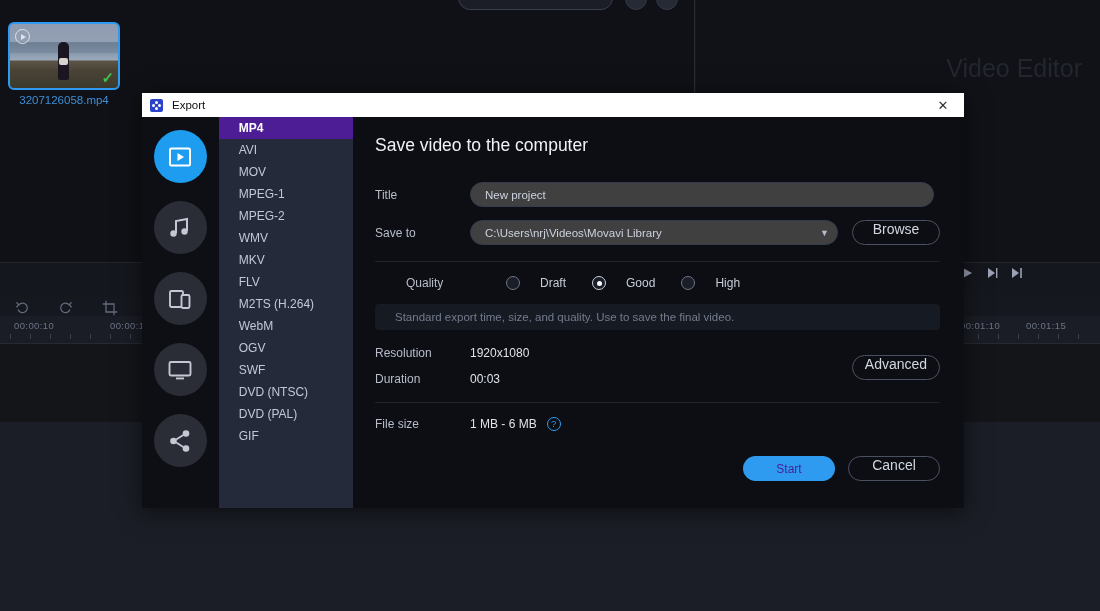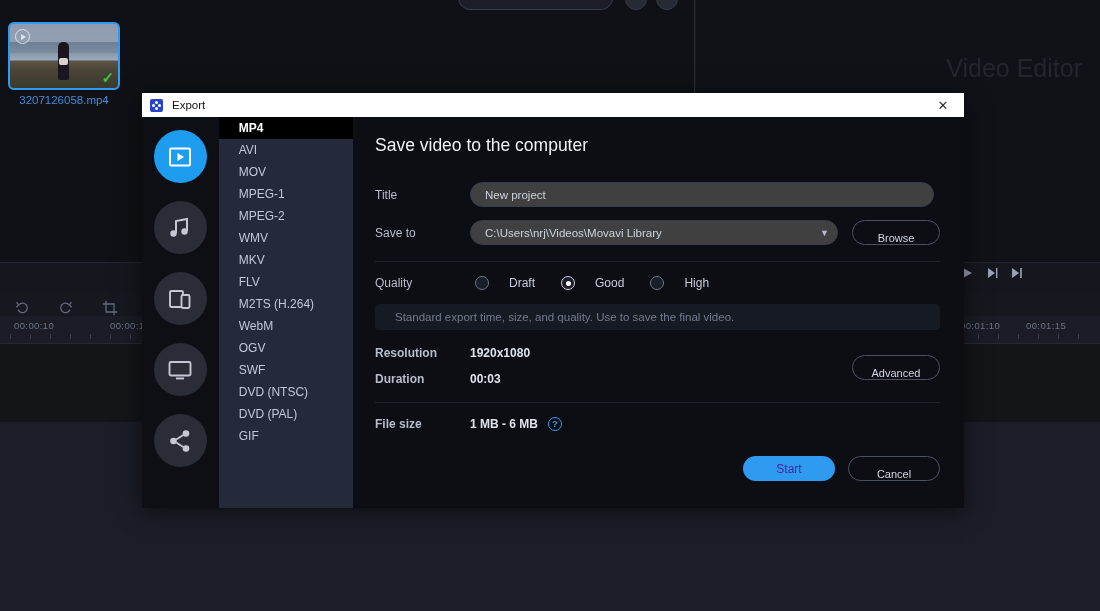--- a/index.html
+++ b/index.html
@@ -135,21 +135,21 @@
     background: #2a2d36; display: flex; align-items: center; justify-content: center;
     color: #c3c8d4; cursor: pointer;
   }
   .side-ic.active { background: #1e9df0; color: #fff; }
 
   .fmt-list {
     width: 140px; background: #242a3a; padding-top: 0;
     font-size: 12px; color: #c2c8d6;
   }
   .fmt-item { height: 22px; display: flex; align-items: center; padding-left: 20px; cursor: pointer; }
-  .fmt-item.sel { background: #000000; color: #ffffff; font-weight: bold; }
+  .fmt-item.sel { background: #4c1d95; color: #ffffff; font-weight: bold; }
 
   .main-pane { flex: 1; background: #0c0e13; padding: 18px 24px 0 22px; position: relative; }
   .pane-title { font-size: 17.5px; color: #eef1f6; margin-bottom: 26px; }
 
   .frow { display: flex; align-items: center; margin-bottom: 13px; }
   .flabel { width: 95px; font-size: 12px; color: #b7bdcb; flex: none; }
 
   .pill {
     height: 25px; border-radius: 13px; background: #404040;
     border: 1px solid #353c4e; color: #cbd1dd; font-size: 11.5px;
@@ -157,47 +157,47 @@
   }
   .pill.title-in { width: 464px; }
   .pill.path-in  { width: 368px; position: relative; padding-right: 30px; }
   .path-chevron {
     position: absolute; right: 0; top: 0; height: 23px; width: 26px;
     display: flex; align-items: center; justify-content: center;
     border-left: 1px solid #3a4154; color: #b6bcca; font-size: 9px;
   }
   .btn-outline {
     height: 25px; border-radius: 13px; background: transparent;
-    border: 1px solid #4a5163; color: #d2d7e2; font-size: 11px;
-    display: flex; align-items: flex-end; justify-content: center; cursor: pointer;
+    border: 1px solid #4a5163; color: #d2d7e2; font-size: 14px;
+    display: flex; align-items: flex-start; justify-content: center; cursor: pointer;
   }
   .btn-browse { width: 88px; margin-left: 14px; }
 
   .hr { height: 1px; background: #1f232e; margin: 16px 0 14px 0; }
 
-  .qrow { display: flex; align-items: flex-end; margin-bottom: 14px; }
+  .qrow { display: flex; align-items: flex-end; margin-bottom: 14px; margin-left: 31px; }
   .radio-grp { display: flex; align-items: center; gap: 26px; margin-left: 5px; }
   .radio { display: flex; align-items: center; gap: 20px; cursor: pointer; }
   .rdot {
     width: 14px; height: 14px; border-radius: 50%;
     border: 1.5px solid #6d7484; background: #1a1e29;
     display: flex; align-items: center; justify-content: center;
   }
   .rdot.on { border-color: #cdd2dd; }
   .rdot.on::after { content: ''; width: 5px; height: 5px; border-radius: 50%; background: #ffffff; }
   .rlabel { font-size: 12px; color: #c6ccd9; }
 
   .hint {
     height: 26px; border-radius: 4px; background: #161a23;
     color: #747b8d; font-size: 11.5px;
     display: flex; align-items: center; padding-left: 20px;
     margin-bottom: 16px;
   }
 
-  .inforow { display: flex; align-items: center; margin-bottom: 12px; font-weight: bold; }
+  .inforow { display: flex; align-items: center; margin-bottom: 12px; }
   .ilabel { width: 95px; font-size: 12px; color: #b7bdcb; flex: none; }
   .ival { font-size: 12px; color: #dfe3ec; }
   .btn-advanced { width: 88px; position: absolute; right: 24px; top: 238px; }
 
   .help-ic {
     width: 14px; height: 14px; border-radius: 50%;
     border: 1.5px solid #2f9bf0; color: #2f9bf0;
     font-size: 9.5px; line-height: 11px; text-align: center;
     margin-left: 10px; cursor: pointer;
   }

